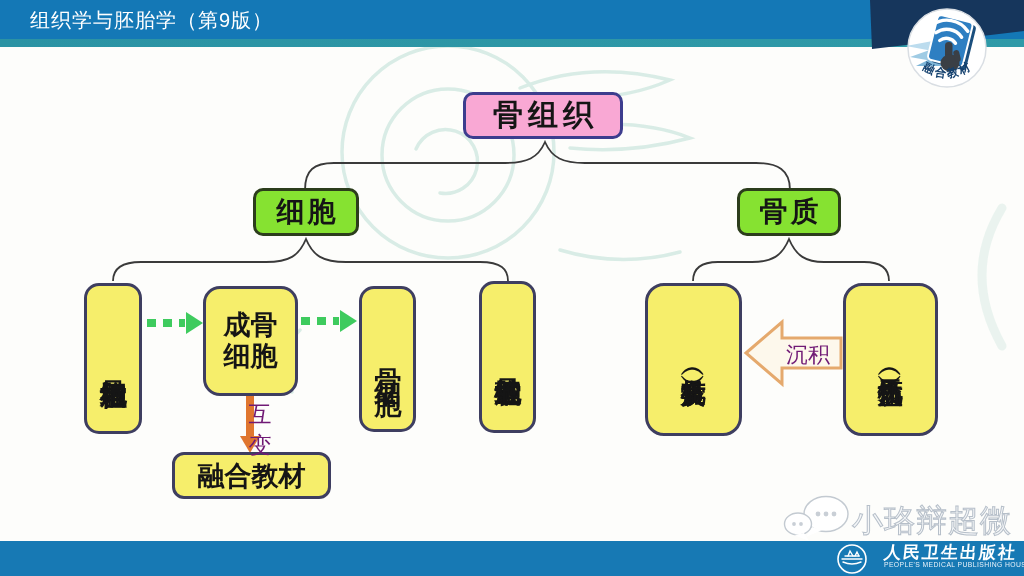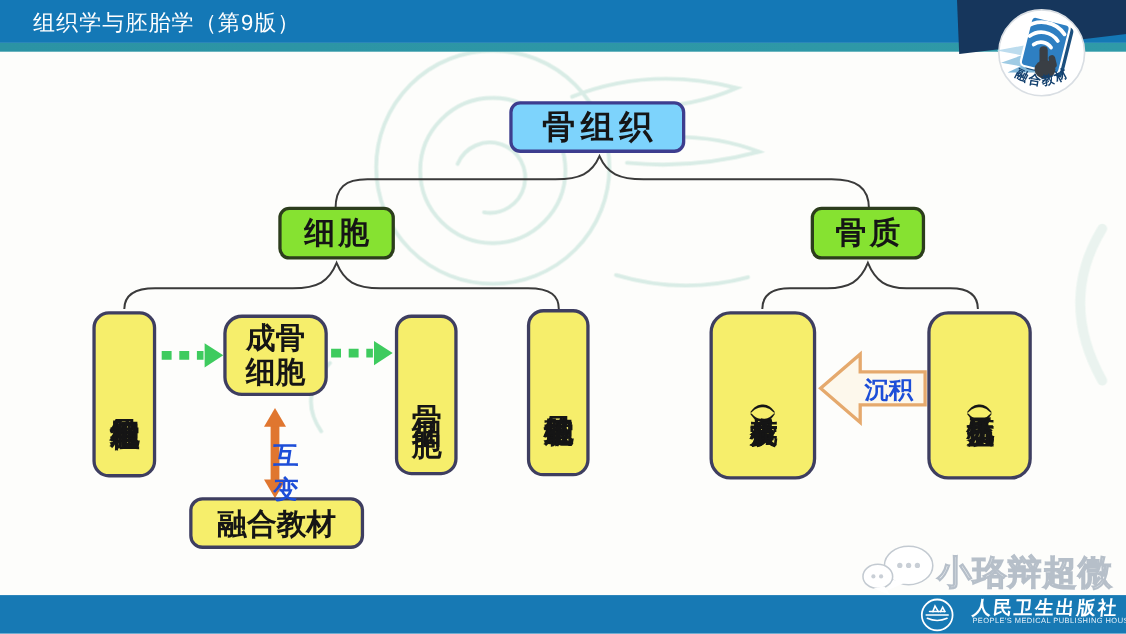--- a/index.html
+++ b/index.html
@@ -14,35 +14,35 @@
 
   
   .bg-svg { position:absolute; left:0; top:0; width:1024px; height:576px; z-index:0; }
 
   
   .conn-svg { position:absolute; left:0; top:0; width:1024px; height:576px; z-index:1; }
 
   
   .node { position:absolute; display:flex; align-items:center; justify-content:center;
           font-weight:bold; color:#151515; text-align:center; z-index:2; }
-  .root-node { background:#7dd3fc; border:3px solid #3d3d8e; border-radius:10px; font-size:30px; letter-spacing:5px; padding-left:5px; }
+  .root-node { background:#f9a8d4; border:3px solid #3d3d8e; border-radius:10px; font-size:30px; letter-spacing:5px; padding-left:5px; }
   .green-node { background:#86e231; border:3px solid #2c3d1c; border-radius:10px; font-size:28px; letter-spacing:3px; padding-left:3px; }
   .yellow { background:#f6ee6b; border:3px solid #3e3e60; }
   .vert { writing-mode:vertical-rl; text-orientation:mixed; font-size:27px; line-height:1.0; }
   .vcols { writing-mode:vertical-rl; text-orientation:mixed; font-size:25px; line-height:1.06; display:flex; align-items:center; justify-content:center; }
   .vcols > div { margin:0 2px; }
-  .label-float { position:absolute; z-index:3; font-weight:bold; color:#1d4ed8; }
+  .label-float { position:absolute; z-index:3; font-weight:normal; color:#701a75; }
 
   
   .bottombar { position:absolute; left:0; top:541px; width:1024px; height:35px; background:#1779b4; z-index:3; }
   .pub-svg { position:absolute; left:836px; top:543px; width:44px; height:32px; z-index:5; }
   .pub-cn { position:absolute; left:884px; top:541px; width:136px; color:#ffffff; font-family:"Liberation Serif", serif;
             font-weight:bold; font-size:17px; letter-spacing:2px; transform:skewX(-6deg); z-index:5; white-space:nowrap; }
   .pub-en { position:absolute; left:884px; top:561px; color:#e8f2fa; font-size:6.8px; letter-spacing:0.4px; z-index:5; white-space:nowrap; }
-  .watermark { position:absolute; left:852px; top:500px; font-size:31px; font-weight:bold; color:#f4f6f8;
+  .watermark { position:absolute; left:852px; top:500px; font-size:31px; font-weight:normal; color:#f4f6f8;
                -webkit-text-stroke:1px #b6bfc9; letter-spacing:1px; z-index:6; white-space:nowrap; }
   .wm-icon { position:absolute; left:782px; top:494px; width:72px; height:52px; z-index:6; }
 </style>
 </head>
 <body>
 
 <svg class="bg-svg" viewBox="0 0 1024 576">
   <g stroke="#c6e4da" stroke-width="3.5" fill="none" opacity="0.65" stroke-linecap="round">
     <circle cx="448" cy="152" r="106"></circle>
     <circle cx="448" cy="155" r="66"></circle>
@@ -83,21 +83,21 @@
 </svg>
 
 <div class="node root-node" style="left:463px; top:92px; width:160px; height:47px;">骨组织</div>
 
 <div class="node green-node" style="left:253px; top:188px; width:106px; height:48px;">细胞</div>
 
 <div class="node green-node" style="left:737px; top:188px; width:104px; height:48px;">骨质</div>
 
 <div class="node yellow vert" style="left:84px; top:283px; width:58px; height:151px; border-radius:15px;">骨祖细胞</div>
 
-<div class="node yellow" style="left:203px; top:286px; width:95px; height:74px; border-radius:17px; font-size:27px; line-height:1.15; word-break:break-all; padding:16px 14px;">成骨细胞</div>
+<div class="node yellow" style="left:203px; top:286px; width:95px; height:110px; border-radius:17px; font-size:27px; line-height:1.15; word-break:break-all; padding:16px 14px;">成骨细胞</div>
 
 <div class="node yellow vert" style="left:359px; top:286px; width:57px; height:146px; border-radius:15px; letter-spacing:11px; padding-top:8px;">骨细胞</div>
 
 <div class="node yellow vert" style="left:479px; top:281px; width:57px; height:152px; border-radius:15px;">破骨细胞</div>
 
 <div class="node yellow" style="left:172px; top:452px; width:159px; height:47px; border-radius:12px; font-size:27px;">融合教材</div>
 
 <div class="node yellow vcols" style="left:645px; top:283px; width:97px; height:153px; border-radius:19px;">
   <div>有机质</div>
   <div>（类骨质）</div>

